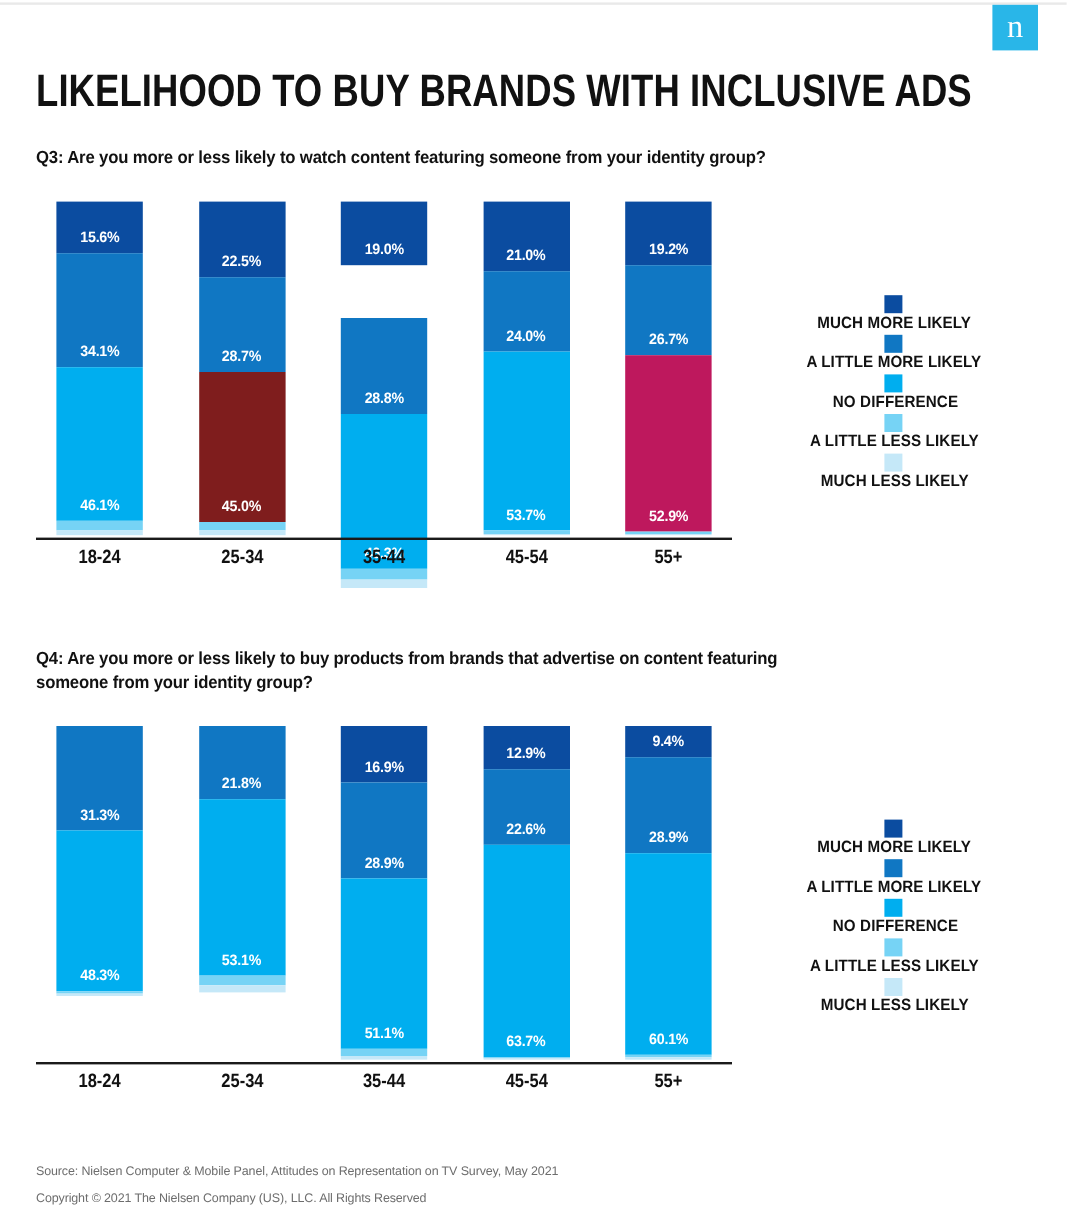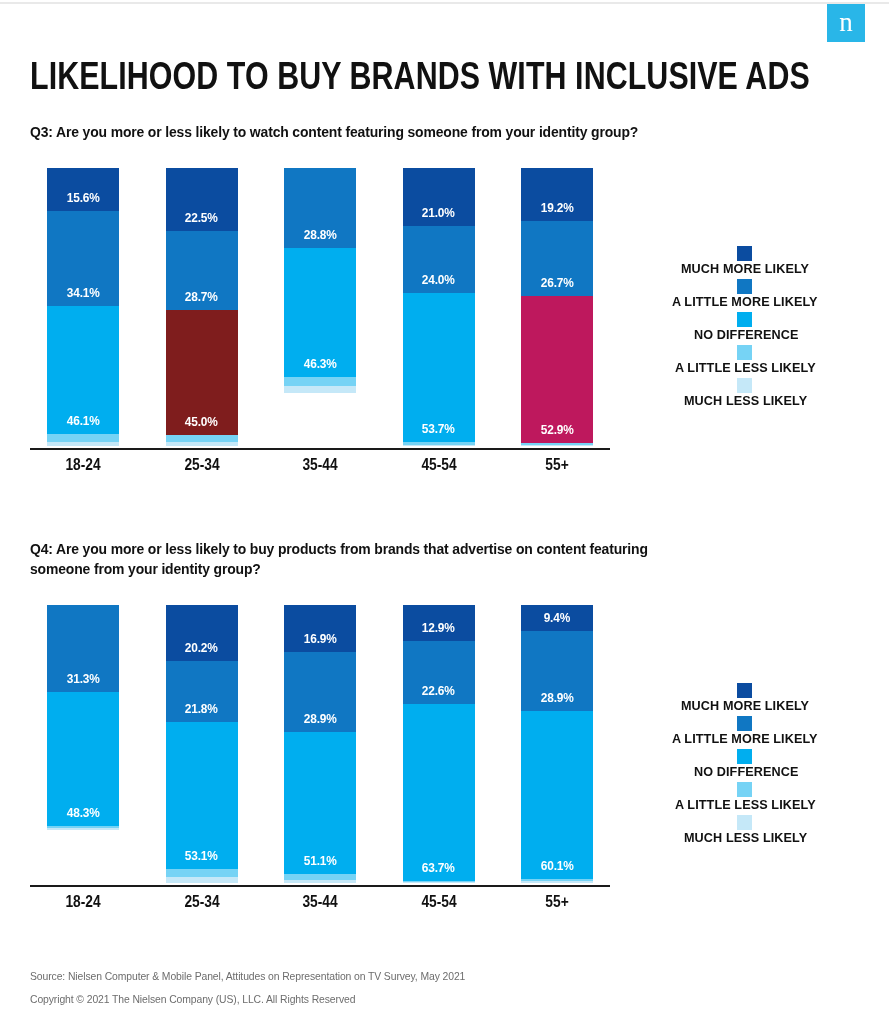--- a/index.html
+++ b/index.html
@@ -232,21 +232,24 @@
           <div class="seg s-little-more" style="background: rgb(16, 119, 195); flex: 0 0 28.7%;">
             <span class="lbl">28.7%</span>
           </div>
           <div class="seg s-none" style="background: #7f1d1d; flex: 0 0 45%;">
             <span class="lbl">45.0%</span>
           </div>
           <div class="seg s-little-less" style="background: rgb(118, 211, 245); flex: 0 0 2.2%;"></div>
           <div class="seg s-much-less" style="background: rgb(197, 232, 248); flex: 0 0 1.6%;"></div>
         </div>
         <div class="bar">
-          <div class="seg s-little-more" style="background: rgb(16, 119, 195); flex: 0 0 28.8%;">
+          <div class="seg s-much-more" style="background: rgb(11, 76, 160); flex: 0 0 19%;">
+            <span class="lbl">19.0%</span>
+          </div>
+          <div class="seg s-little-more" style="background: rgb(16, 119, 195); flex: 0 0 28.8%; margin-top: 44px;">
             <span class="lbl">28.8%</span>
           </div>
           <div class="seg s-none" style="background: rgb(0, 174, 239); flex: 0 0 46.3%; text-align: right;">
             <span class="lbl">46.3%</span>
           </div>
           <div class="seg s-little-less" style="background: rgb(118, 211, 245); flex: 0 0 3.4%;"></div>
           <div class="seg s-much-less" style="background: rgb(197, 232, 248); flex: 0 0 2.5%;"></div>
         </div>
         <div class="bar">
           <div class="seg s-much-more" style="background: rgb(11, 76, 160); flex: 0 0 21%;">
@@ -316,23 +319,20 @@
           <div class="seg s-little-more" style="background: rgb(16, 119, 195); flex: 0 0 31.3%;">
             <span class="lbl">31.3%</span>
           </div>
           <div class="seg s-none" style="background: rgb(0, 174, 239); flex: 0 0 48.3%;">
             <span class="lbl">48.3%</span>
           </div>
           <div class="seg s-little-less" style="background: rgb(118, 211, 245); flex: 0 0 0.8%;"></div>
           <div class="seg s-much-less" style="background: rgb(197, 232, 248); flex: 0 0 0.5%;"></div>
         </div>
         <div class="bar">
-          <div class="seg s-much-more" style="background: rgb(11, 76, 160); flex: 0 0 20.2%;">
-            <span class="lbl">20.2%</span>
-          </div>
           <div class="seg s-little-more" style="background: rgb(16, 119, 195); flex: 0 0 21.8%;">
             <span class="lbl">21.8%</span>
           </div>
           <div class="seg s-none" style="background: rgb(0, 174, 239); flex: 0 0 53.1%;">
             <span class="lbl">53.1%</span>
           </div>
           <div class="seg s-little-less" style="background: rgb(118, 211, 245); flex: 0 0 2.7%;"></div>
           <div class="seg s-much-less" style="background: rgb(197, 232, 248); flex: 0 0 2.2%;"></div>
         </div>
         <div class="bar">

